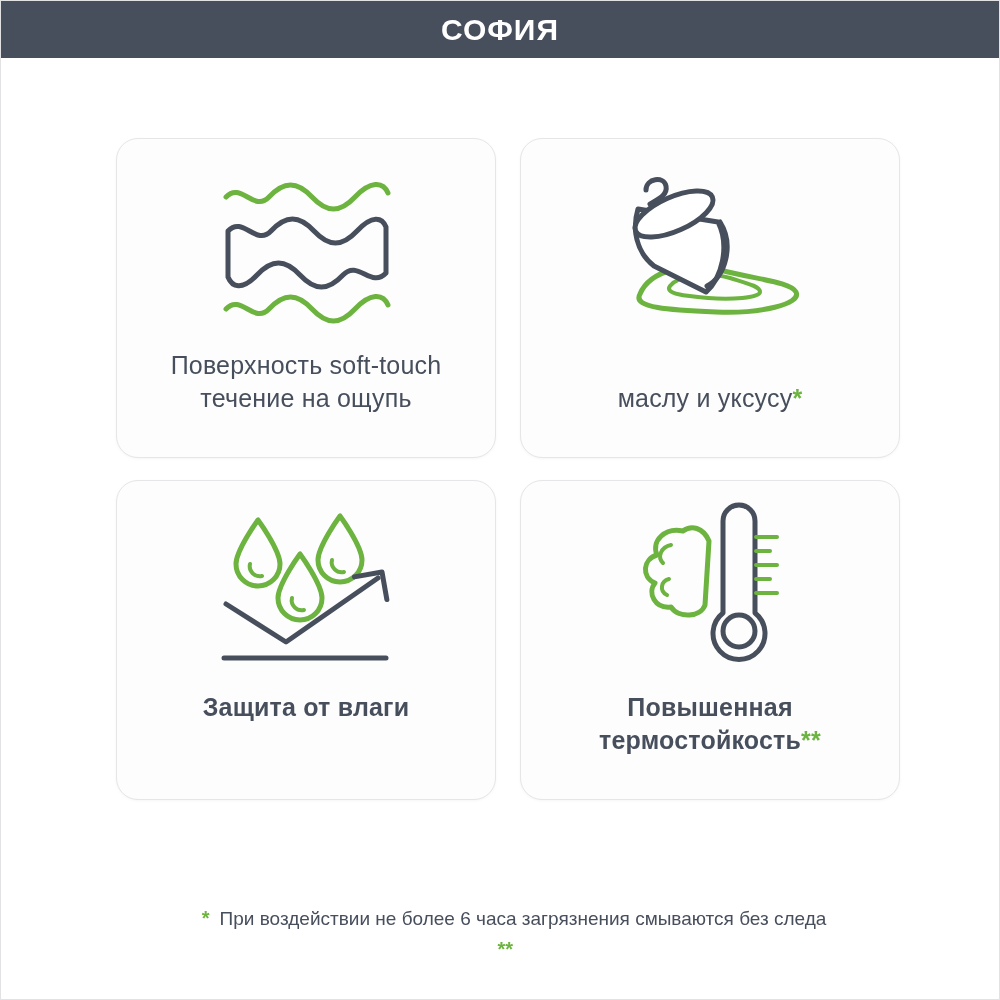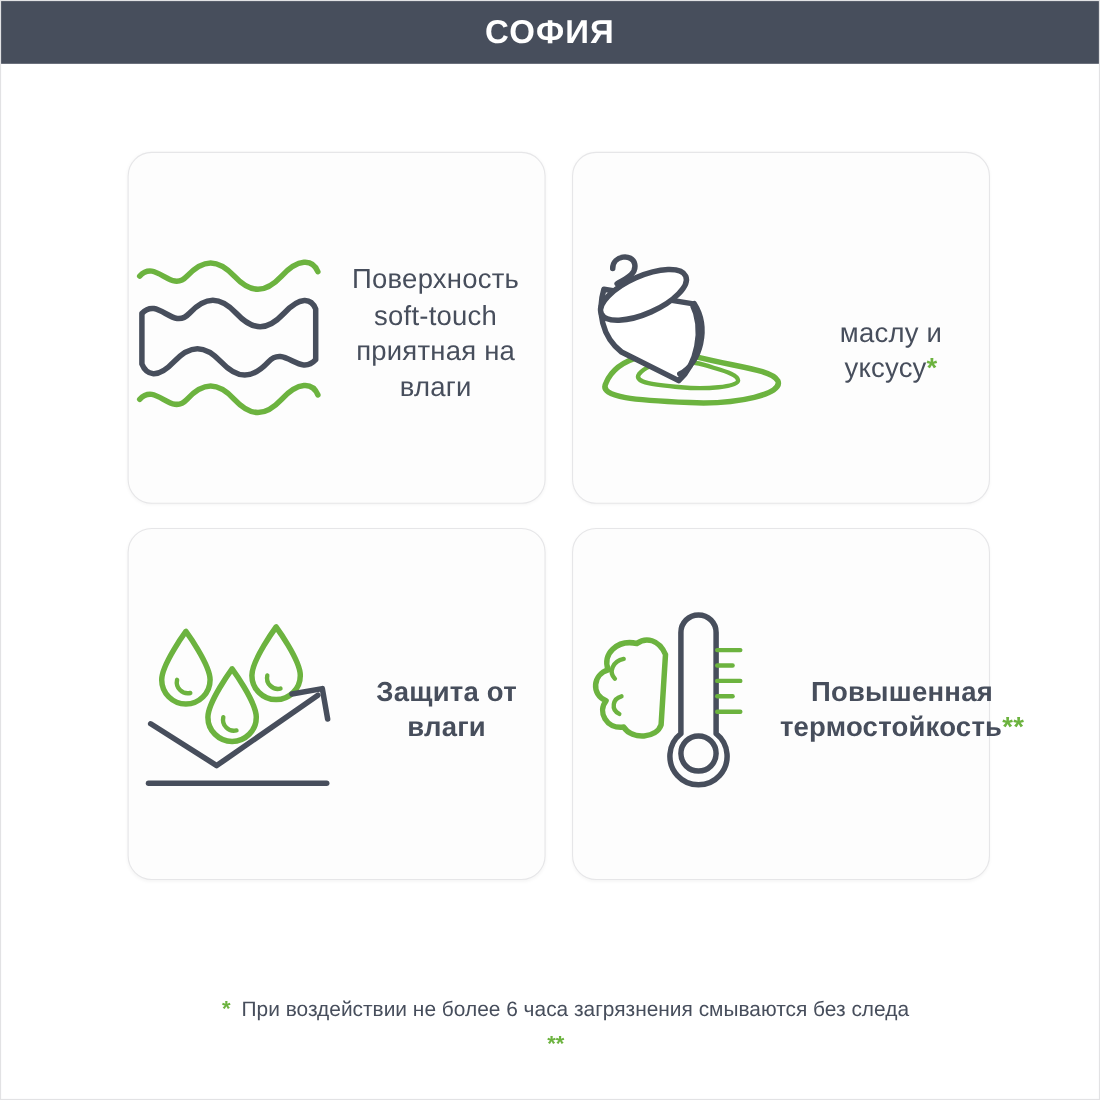--- a/index.html
+++ b/index.html
@@ -43,21 +43,21 @@
     grid-template-rows: 320px 320px;
     column-gap: 24px;
     row-gap: 22px;
   }
   .card {
     background: #fdfdfd;
     border: 1px solid #e6e6e8;
     border-radius: 22px;
     box-shadow: 0 1px 3px rgba(0,0,0,0.04);
     display: flex;
-    flex-direction: row;
+    flex-direction: column;
     align-items: center;
     justify-content: flex-start;
     padding-top: 10px;
     box-sizing: border-box;
   }
   .icon-wrap {
     height: 200px;
     display: flex;
     align-items: center;
     justify-content: center;
@@ -118,21 +118,21 @@
         <svg width="180" height="160" viewBox="0 0 180 160" fill="none">
           <path d="M10 28 C 25 12, 38 44, 53 28 S 81 12, 96 28 S 124 44, 139 28 S 167 12, 172 24" stroke="#6cb33f" stroke-width="5" stroke-linecap="round" fill="none"></path>
           <path d="M12 62 C 27 46, 40 78, 55 62 S 83 46, 98 62 S 126 78, 141 62 S 166 48, 170 58
                    L 170 104
                    C 155 120, 142 90, 127 106 S 99 122, 84 106 S 56 90, 41 106 S 16 118, 12 108 Z" stroke="#474e5c" stroke-width="5" stroke-linejoin="round" stroke-linecap="round" fill="none"></path>
           <path d="M10 140 C 25 124, 38 156, 53 140 S 81 124, 96 140 S 124 156, 139 140 S 167 124, 172 136" stroke="#6cb33f" stroke-width="5" stroke-linecap="round" fill="none"></path>
         </svg>
       </div>
       <div class="card-label">
         <span>Поверхность soft-touch</span><br>
-        <span>приятная на влаги</span><span class="ast"></span>
+        <span>течение на ощупь</span><span class="ast"></span>
       </div>
     </div>
 
     <div class="card">
       <div class="icon-wrap">
         <svg width="200" height="150" viewBox="0 0 200 150" fill="none">
           <path d="M30 120 C 40 96, 78 88, 110 96 C 150 106, 180 108, 186 118 C 192 130, 150 140, 106 138 C 60 136, 22 134, 30 120 Z" stroke="#6cb33f" stroke-width="5" fill="none" stroke-linejoin="round"></path>
           <path d="M60 112 C 70 100, 100 98, 120 104 C 136 109, 150 112, 150 118 C 150 124, 120 126, 98 124 C 76 122, 54 120, 60 112 Z" stroke="#6cb33f" stroke-width="4" fill="none" stroke-linejoin="round"></path>
           <path d="M28 35 C 22 55, 26 78, 44 92 L 96 118 C 112 104, 120 72, 108 48 Z" stroke="#474e5c" stroke-width="5" fill="#ffffff" stroke-linejoin="round"></path>
           <ellipse cx="64" cy="40" rx="42" ry="17" transform="rotate(-24 64 40)" stroke="#474e5c" stroke-width="5" fill="#ffffff"></ellipse>

